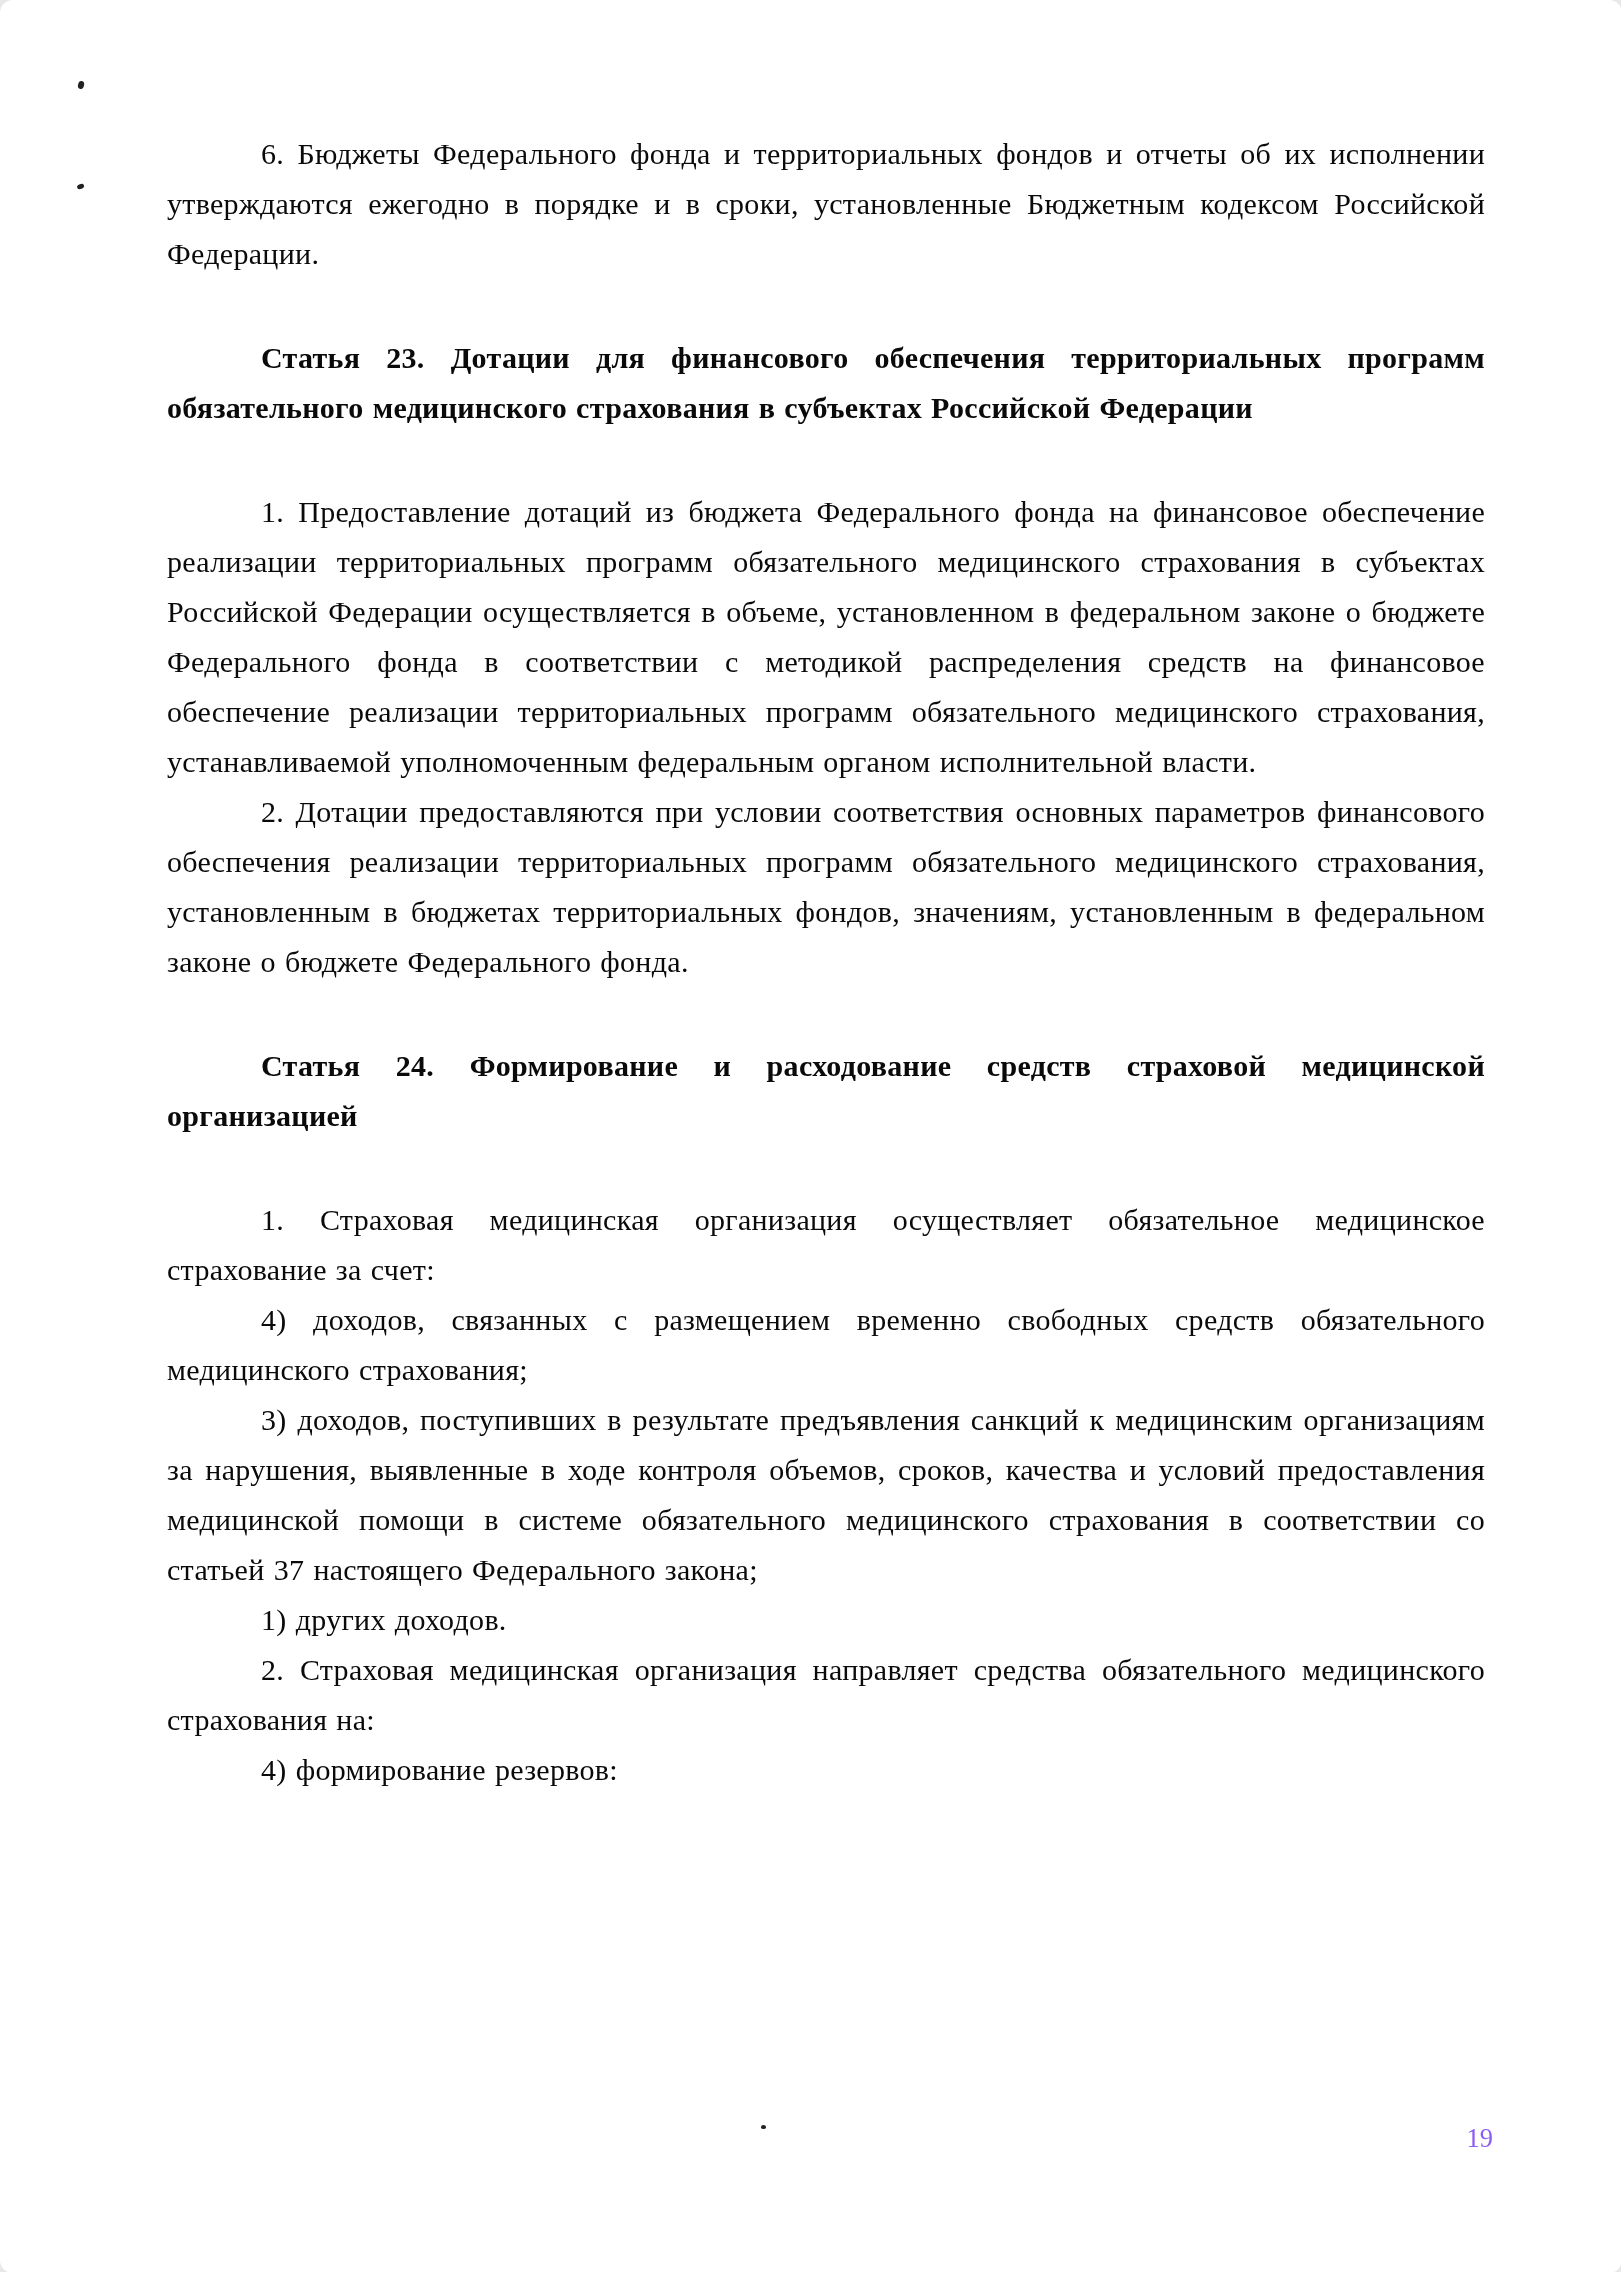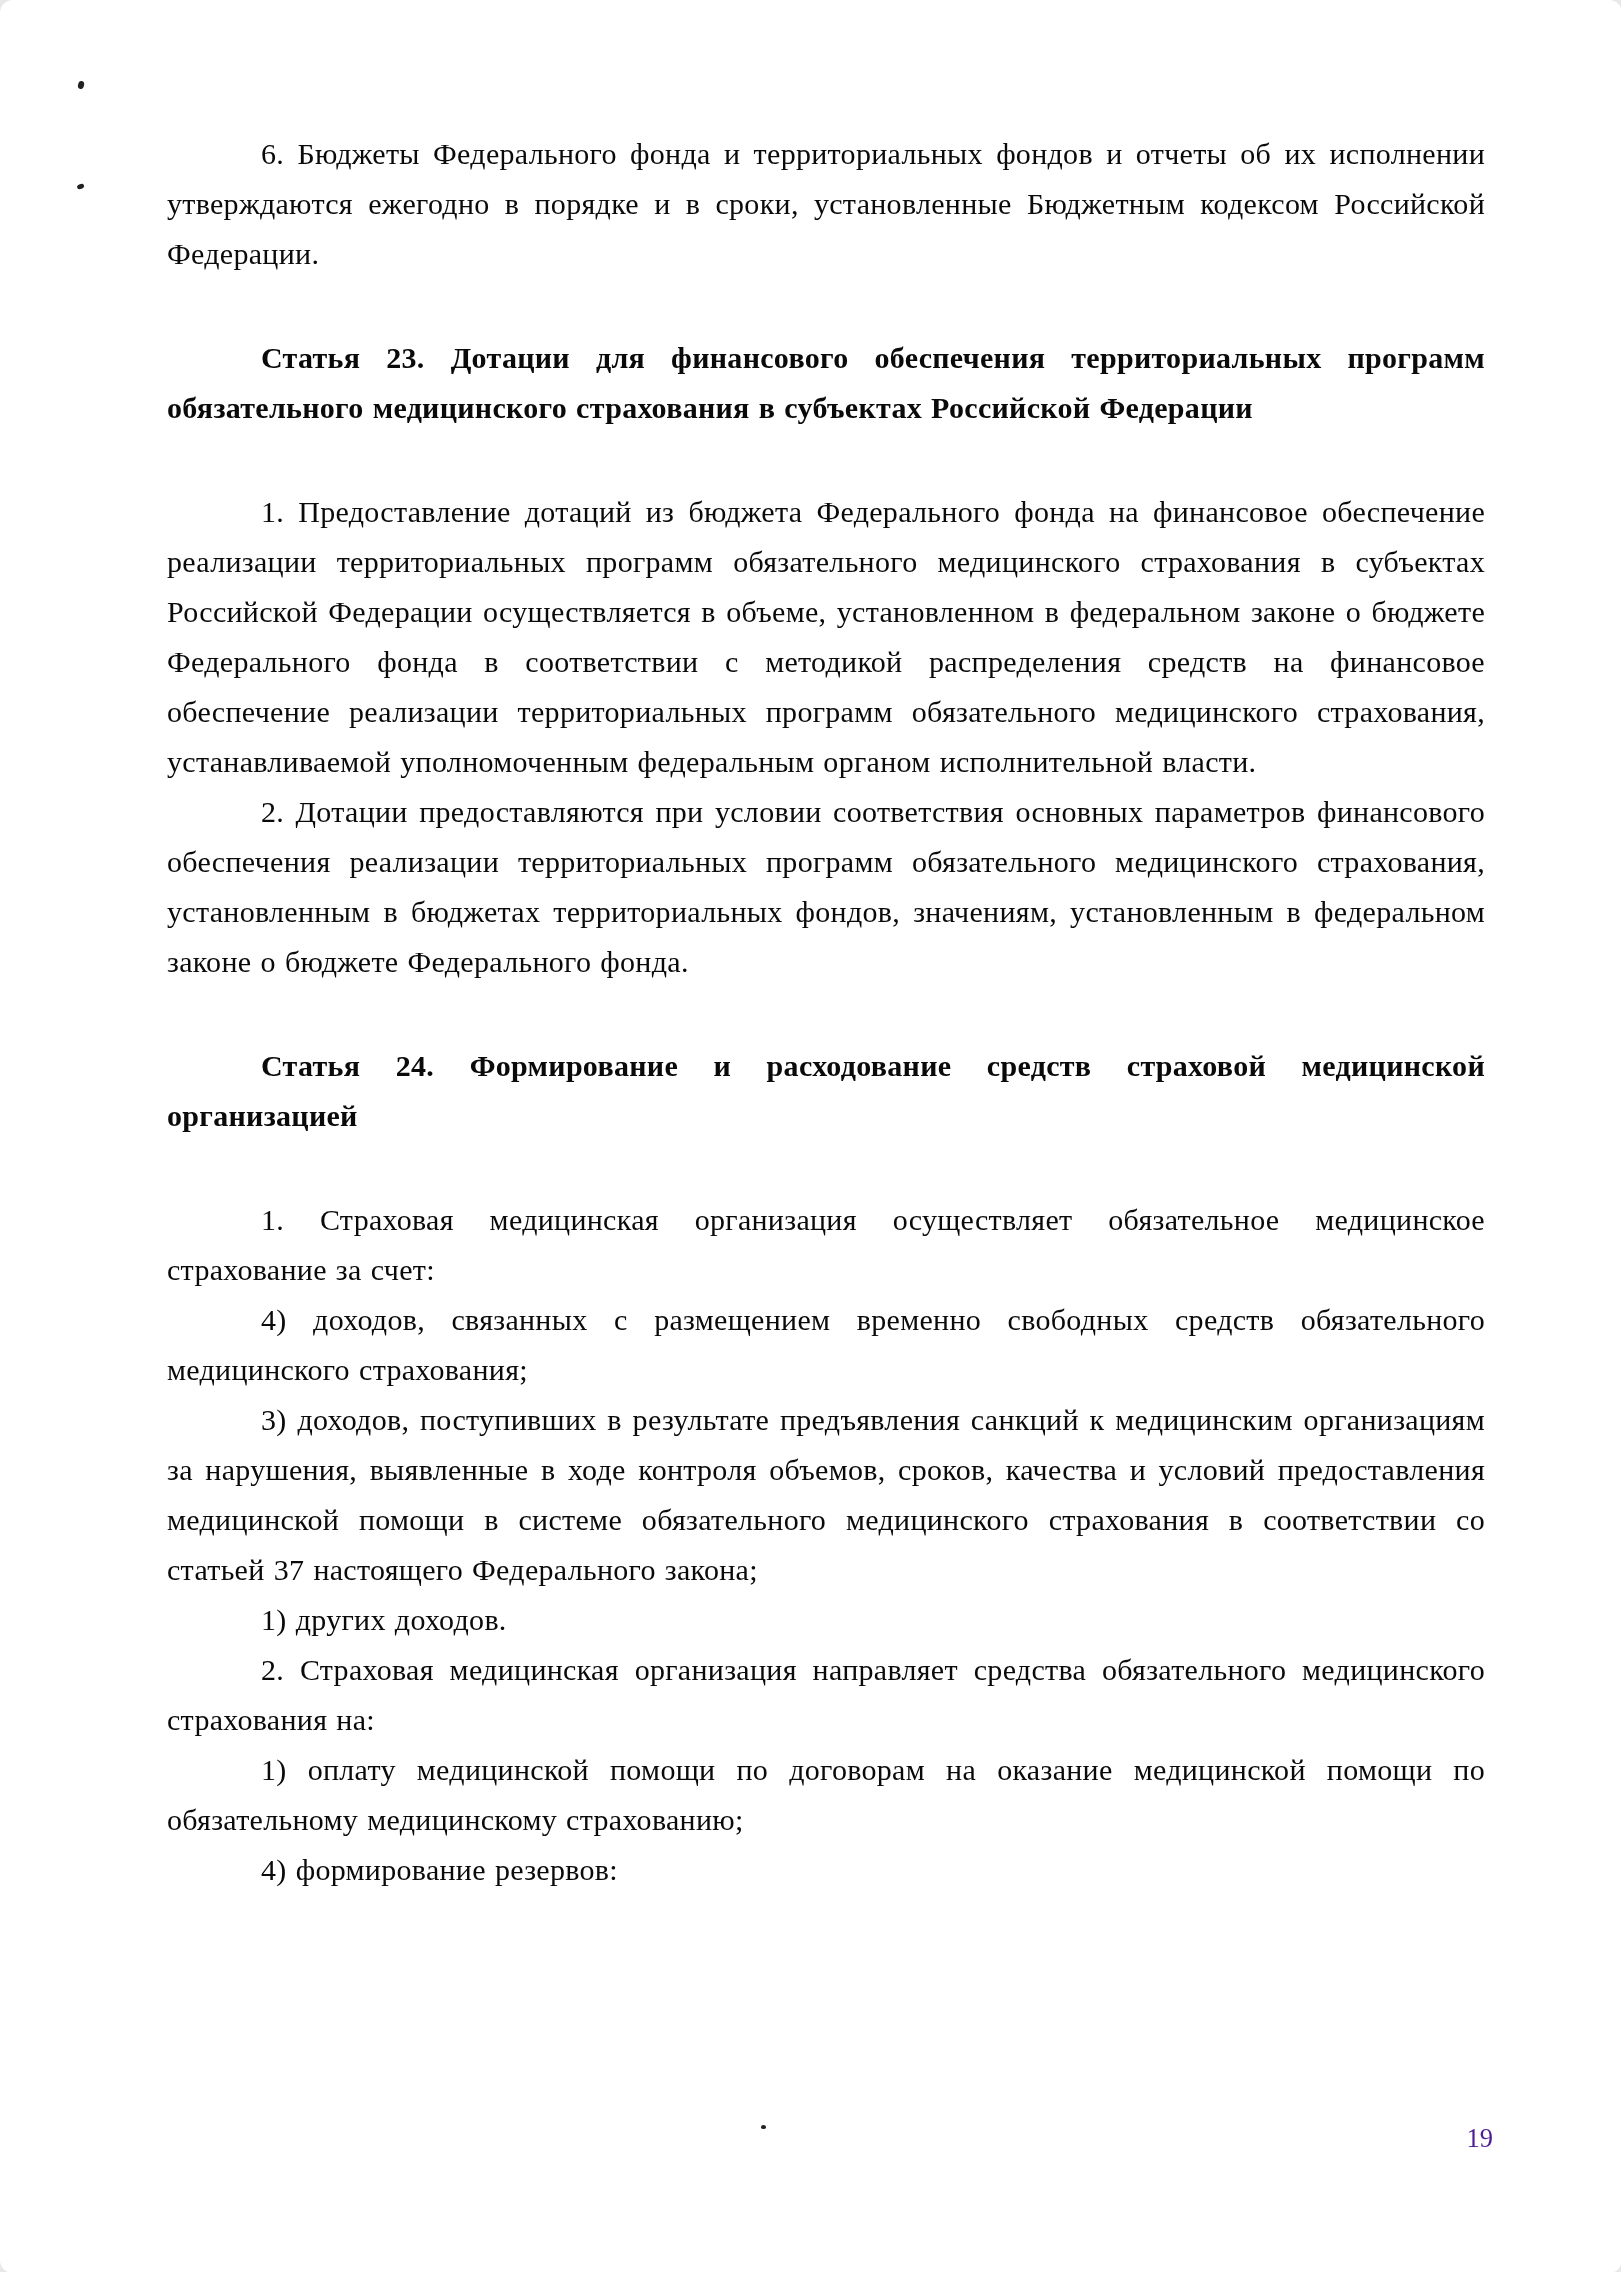--- a/index.html
+++ b/index.html
@@ -37,21 +37,21 @@
     font-weight: bold;
     margin-top: 54px;
     margin-bottom: 54px;
   }
   .page-number {
     position: absolute;
     top: 2123px;
     right: 129px;
     font-size: 26.5px;
     font-family: "Liberation Serif", "DejaVu Serif", serif;
-    color: #4c1d95;
+    color: #8b5cf6;
   }
   .speck {
     position: absolute;
     background: #222;
     border-radius: 50%;
   }
   .speck-1 { left: 78px; top: 81px; width: 5.8px; height: 8.4px; transform: rotate(15deg); }
   .speck-2 { left: 77px; top: 184px; width: 7.1px; height: 4.5px; transform: rotate(-20deg); }
   .speck-3 { left: 761px; top: 2125px; width: 5.2px; height: 3.9px; }
 </style>
@@ -68,20 +68,19 @@
     <p class="body">6. Бюджеты Федерального фонда и территориальных фондов и отчеты об их исполнении утверждаются ежегодно в порядке и в сроки, установленные Бюджетным кодексом Российской Федерации.</p>
     <p class="heading">Статья 23. Дотации для финансового обеспечения территориальных программ обязательного медицинского страхования в субъектах Российской Федерации</p>
     <p class="body">1. Предоставление дотаций из бюджета Федерального фонда на финансовое обеспечение реализации территориальных программ обязательного медицинского страхования в субъектах Российской Федерации осуществляется в объеме, установленном в федеральном законе о бюджете Федерального фонда в соответствии с методикой распределения средств на финансовое обеспечение реализации территориальных программ обязательного медицинского страхования, устанавливаемой уполномоченным федеральным органом исполнительной власти.</p>
     <p class="body">2. Дотации предоставляются при условии соответствия основных параметров финансового обеспечения реализации территориальных программ обязательного медицинского страхования, установленным в бюджетах территориальных фондов, значениям, установленным в федеральном законе о бюджете Федерального фонда.</p>
     <p class="heading">Статья 24. Формирование и расходование средств страховой медицинской организацией</p>
     <p class="body">1. Страховая медицинская организация осуществляет обязательное медицинское страхование за счет:</p>
     <p class="body">4) доходов, связанных с размещением временно свободных средств обязательного медицинского страхования;</p>
     <p class="body">3) доходов, поступивших в результате предъявления санкций к медицинским организациям за нарушения, выявленные в ходе контроля объемов, сроков, качества и условий предоставления медицинской помощи в системе обязательного медицинского страхования в соответствии со статьей 37 настоящего Федерального закона;</p>
     <p class="body">1) других доходов.</p>
     <p class="body">2. Страховая медицинская организация направляет средства обязательного медицинского страхования на:</p>
-    <p class="body">1) оплату медицинской помощи по договорам на оказание медицинской помощи по обязательному медицинскому страхованию;</p>
     <p class="body">4) формирование резервов:</p>
   </div>
 
   <div class="page-number">19</div>
 
 </div>
 
 
 </body></html>

